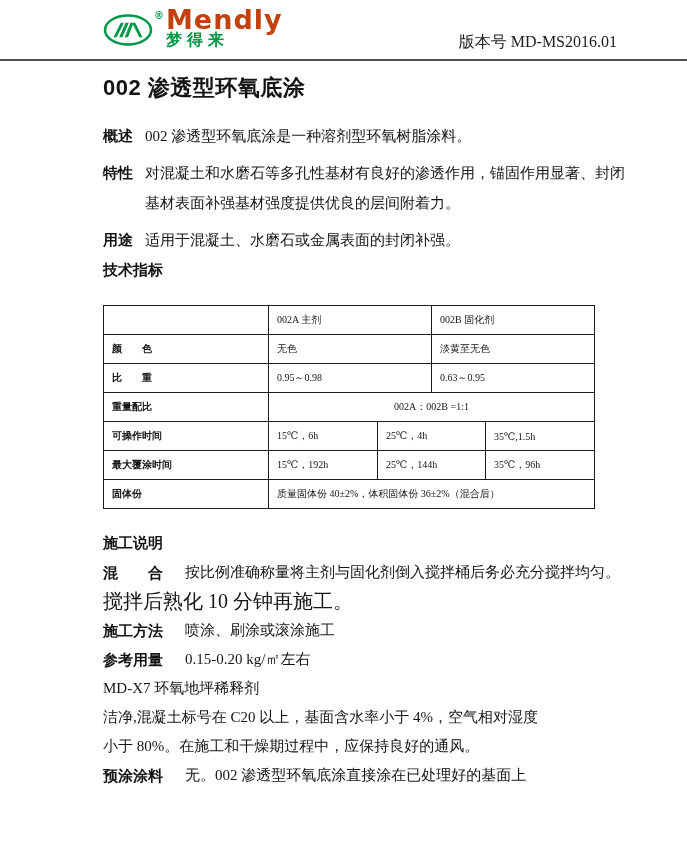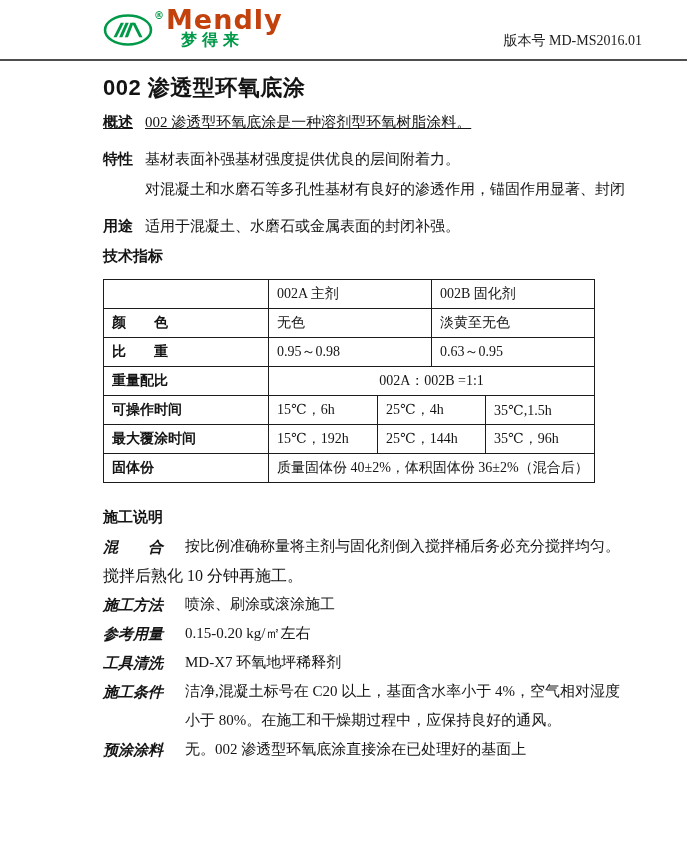--- a/index.html
+++ b/index.html
@@ -19,63 +19,63 @@
     color: #009948; font-size: 10px; font-weight: bold; line-height: 10px;
     margin: 2px 2px 0 1px; font-family: "DejaVu Sans", "Liberation Sans", sans-serif;
   }
   .logo-text { display: flex; flex-direction: column; }
   .brand-en {
     font-family: "DejaVu Sans", "Liberation Sans", sans-serif; font-weight: bold;
     color: #c2410c; font-size: 27px; line-height: 22px; letter-spacing: 1px;
   }
   .brand-cn {
     font-family: "DejaVu Sans", "Liberation Sans", sans-serif; font-weight: bold;
-    color: #009948; font-size: 16px; line-height: 17px; letter-spacing: 5px; margin-left: 15px;
-  }
-  .version { position: absolute; right: 45px; top: 32px; font-size: 14px; color: #1c1c1c; }
+    color: #009948; font-size: 16px; line-height: 17px; letter-spacing: 5px; 
+  }
+  .version { position: absolute; right: 70px; top: 32px; font-size: 16px; color: #1c1c1c; }
 
   
   .content { padding: 0 45px 0 103px; }
   .doc-title {
     font-family: "Liberation Sans", "DejaVu Sans", sans-serif; font-weight: bold;
     font-size: 22px; line-height: 28px; margin-top: 13px; letter-spacing: 0.5px;
   }
   .sec { display: flex; font-size: 15px; line-height: 30px; margin-top: 7px; }
   .sec .lbl {
     font-family: "Liberation Sans", "DejaVu Sans", sans-serif; font-weight: bold;
     flex: none; width: 42px;
   }
   .sec .txt { flex: 1; }
-  .first-sec { margin-top: 5px; text-decoration: underline; }
+  .first-sec { margin-top: 19px; }
   .h-bold {
     font-family: "Liberation Sans", "DejaVu Sans", sans-serif; font-weight: bold;
     font-size: 15px; line-height: 30px;
   }
 
   
   .spec-table {
-    border-collapse: collapse; margin-top: 8px; table-layout: fixed;
-    width: 491px; font-size: 14px;
+    border-collapse: collapse; margin-top: 20px; table-layout: fixed;
+    width: 491px; font-size: 10px;
   }
   .spec-table td {
     border: 1px solid #1c1c1c; height: 28px; padding: 0 0 0 8px;
     vertical-align: middle; overflow: hidden; white-space: nowrap;
   }
   .spec-table td.rowlbl { font-family: "Liberation Sans", "DejaVu Sans", sans-serif; font-weight: bold; }
   .spec-table td.center { text-align: center; padding-left: 0; }
 
   
   .constr-heading { margin-top: 19px; }
   .sec2 { display: flex; font-size: 15px; line-height: 29px; }
   .sec2 .lbl2 {
     font-family: "Liberation Sans", "DejaVu Sans", sans-serif; font-weight: bold;
-    flex: none; width: 82px; font-style: italic;
+    flex: none; width: 82px;
   }
   .sec2 .txt2 { flex: 1; }
-  .cont-line { font-size: 16px; line-height: 29px; }
+  .cont-line { font-size: 20px; line-height: 29px; }
 </style>
 </head>
 <body>
 
 <div class="page">
 
   <div class="header">
     <div class="logo">
       <svg class="logo-mark" viewBox="0 0 62 40" xmlns="http://www.w3.org/2000/svg">
         <ellipse cx="31" cy="20" rx="28.5" ry="18" fill="none" stroke="#009948" stroke-width="3.2"></ellipse>
@@ -98,22 +98,22 @@
     <div class="doc-title">002 渗透型环氧底涂</div>
 
     <div class="sec first-sec">
       <span class="lbl">概述</span>
       <span class="txt">002 渗透型环氧底涂是一种溶剂型环氧树脂涂料。</span>
     </div>
 
     <div class="sec">
       <span class="lbl">特性</span>
       <span class="txt">
+        <div>对混凝土和水磨石等多孔性基材有良好的渗透作用，锚固作用显著、封闭</div>
         <div>基材表面补强基材强度提供优良的层间附着力。</div>
-        <div>对混凝土和水磨石等多孔性基材有良好的渗透作用，锚固作用显著、封闭</div>
       </span>
     </div>
 
     <div class="sec">
       <span class="lbl">用途</span>
       <span class="txt">适用于混凝土、水磨石或金属表面的封闭补强。</span>
     </div>
 
     <div class="h-bold">技术指标</div>
 
@@ -178,26 +178,24 @@
       <span class="lbl2">施工方法</span>
       <span class="txt2">喷涂、刷涂或滚涂施工</span>
     </div>
 
     <div class="sec2">
       <span class="lbl2">参考用量</span>
       <span class="txt2">0.15-0.20 kg/㎡左右</span>
     </div>
 
     <div class="sec2">
-      <span class="lbl2">工具清洗</span>
       <span class="txt2">MD-X7 环氧地坪稀释剂</span>
     </div>
 
     <div class="sec2">
-      <span class="lbl2">施工条件</span>
       <span class="txt2">
         <div>洁净,混凝土标号在 C20 以上，基面含水率小于 4%，空气相对湿度</div>
         <div>小于 80%。在施工和干燥期过程中，应保持良好的通风。</div>
       </span>
     </div>
 
     <div class="sec2">
       <span class="lbl2">预涂涂料</span>
       <span class="txt2">无。002 渗透型环氧底涂直接涂在已处理好的基面上</span>
     </div>

